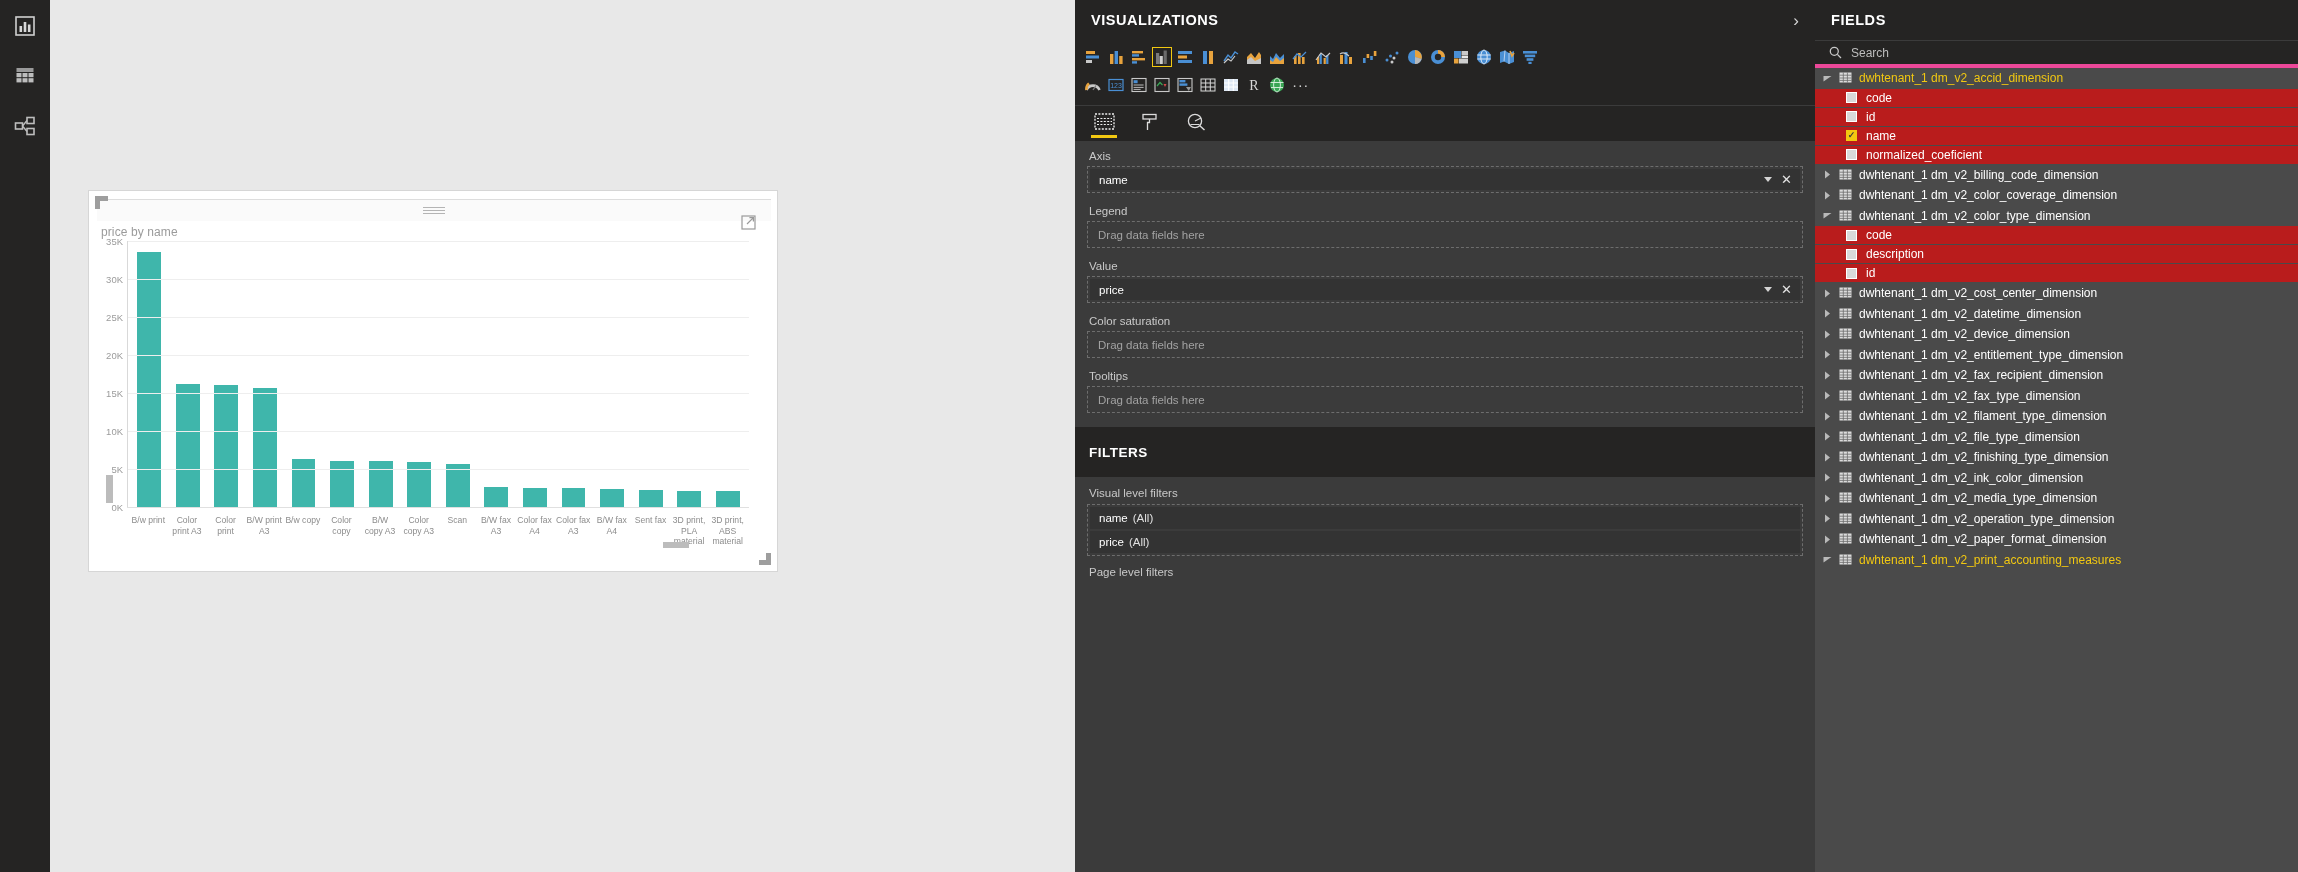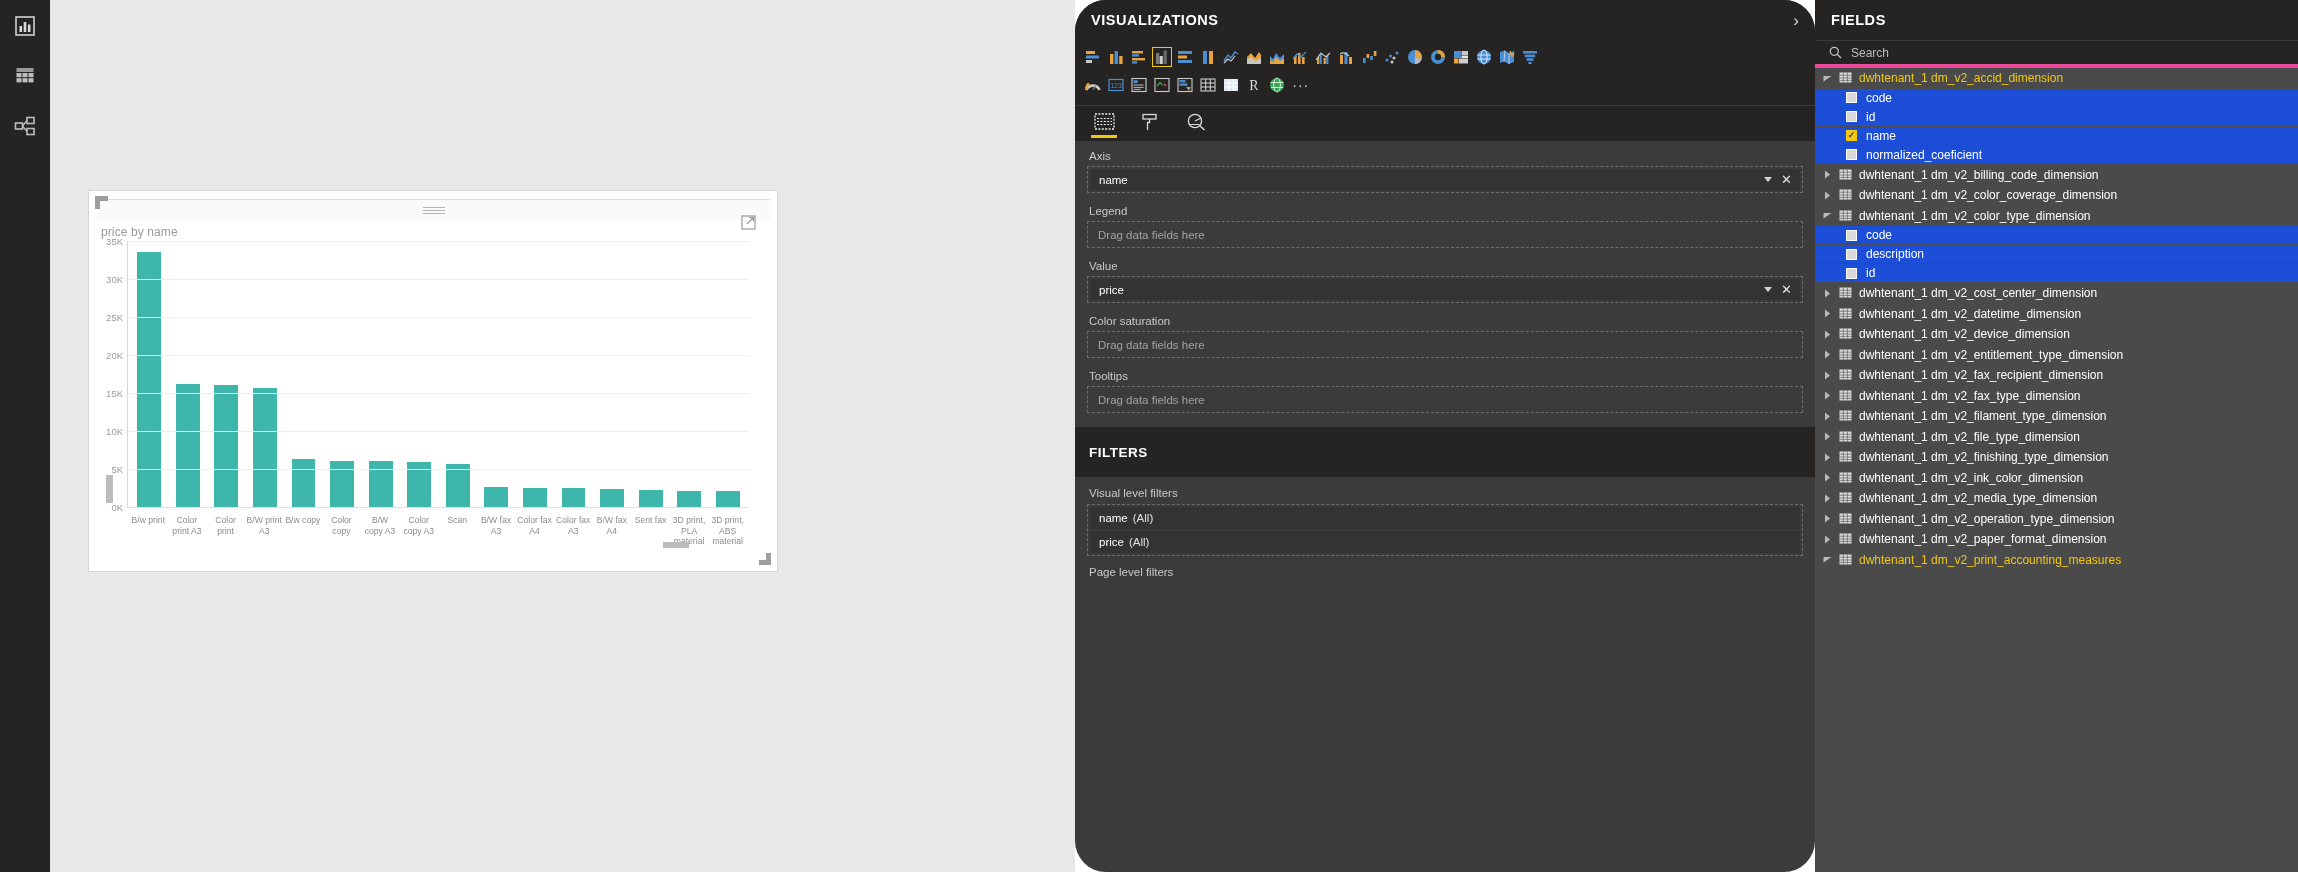--- a/index.html
+++ b/index.html
@@ -113,21 +113,21 @@
     width: 7px; height: 28px; background: #bcbcbc; cursor: pointer;
   }
   .scroll-thumb-h {
     position: absolute; right: 60px; bottom: 7px;
     width: 26px; height: 6px; background: #bcbcbc; cursor: pointer;
   }
 
   
   .viz-pane {
     width: 740px; background: #3b3b3b; flex-shrink: 0;
-    display: flex; flex-direction: column; overflow: hidden; border-radius: 31px;
+    display: flex; flex-direction: column; overflow: hidden;
   }
   .pane-header {
     background: #252423; height: 40px; flex-shrink: 0;
     display: flex; align-items: center; justify-content: space-between;
     padding: 0 16px 0 16px;
   }
   .pane-header h2 {
     font-size: 14.5px; font-weight: bold; color: #ffffff;
     letter-spacing: .55px;
   }
@@ -233,21 +233,21 @@
     height: 20.5px; display: flex; align-items: center;
     gap: 7px; padding-left: 8px; cursor: pointer;
   }
   .tbl-row .arrow {
     width: 9px; display: flex; align-items: center; justify-content: center;
   }
   .tbl-row .tname { font-size: 12px; color: #ffffff; white-space: nowrap; }
   .tbl-row .tname.hl { color: #f2c811; }
   .fld-row {
     height: 19px; display: flex; align-items: center; gap: 9px;
-    padding-left: 31px; background: #1d4ed8; cursor: pointer;
+    padding-left: 31px; background: #b91c1c; cursor: pointer;
     border-bottom: 1px solid #4a4a4a;
   }
   .fld-row .fname { font-size: 12px; color: #ffffff; }
   .chk {
     width: 11px; height: 11px; background: #d9d9d9;
     border: 1px solid #ffffff; flex-shrink: 0;
     display: flex; align-items: center; justify-content: center;
   }
   .chk.checked { background: #f2c811; border-color: #f2c811; }
   .chk.checked::after {

